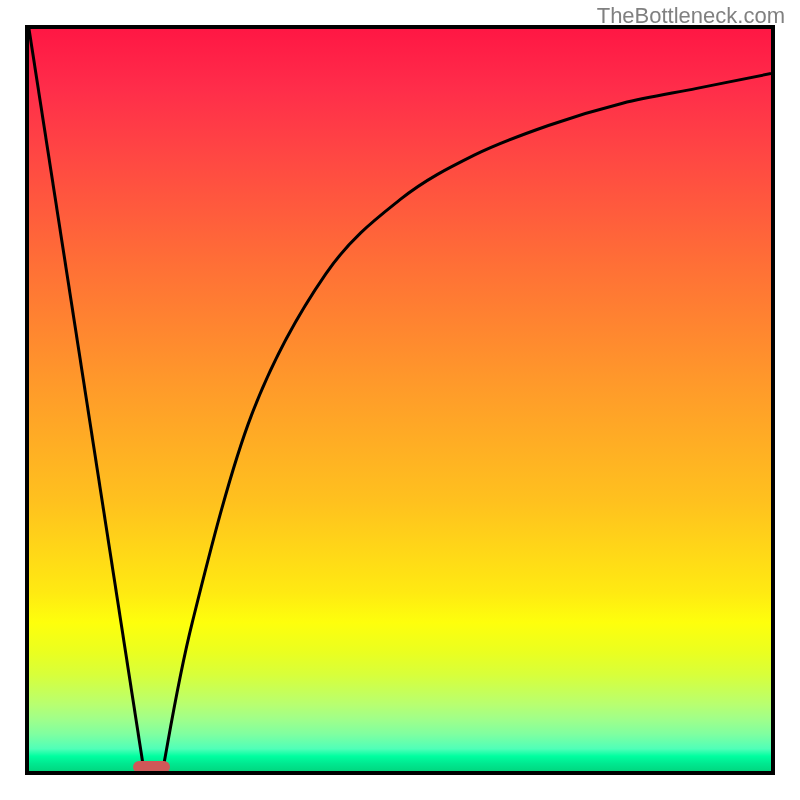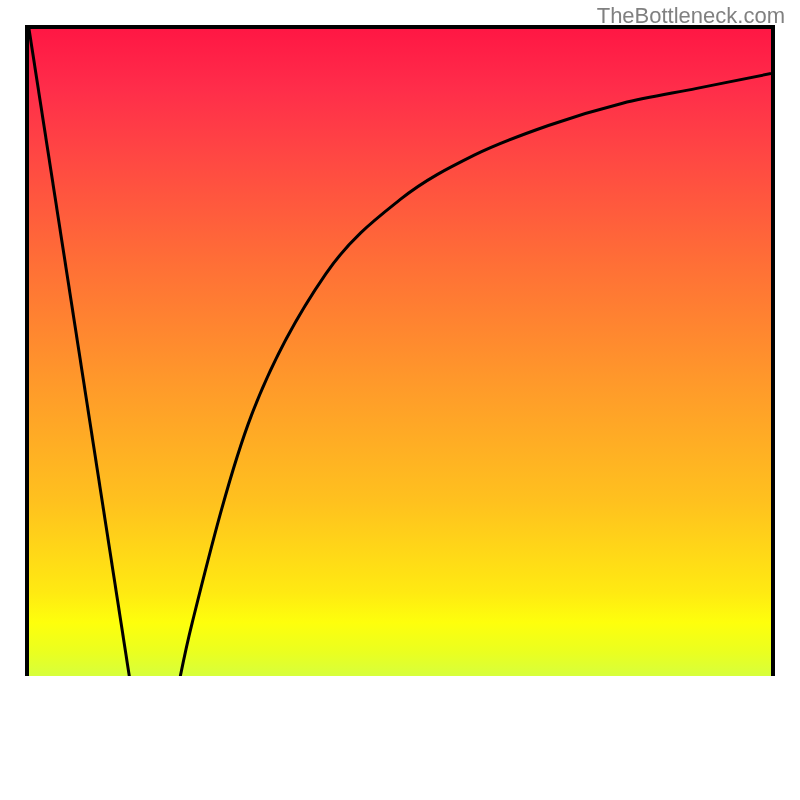--- a/index.html
+++ b/index.html
@@ -3,21 +3,21 @@
 <meta charset="utf-8">
 <style>
   body {
     margin: 0;
     padding: 0;
     background: #ffffff;
     font-family: Arial, sans-serif;
   }
   .container {
     width: 800px;
-    height: 676px;
+    height: 800px;
     position: relative;
   }
   .watermark {
     position: absolute;
     top: 3px;
     right: 15px;
     color: #808080;
     font-size: 22px;
     font-family: Arial, sans-serif;
     z-index: 10;

